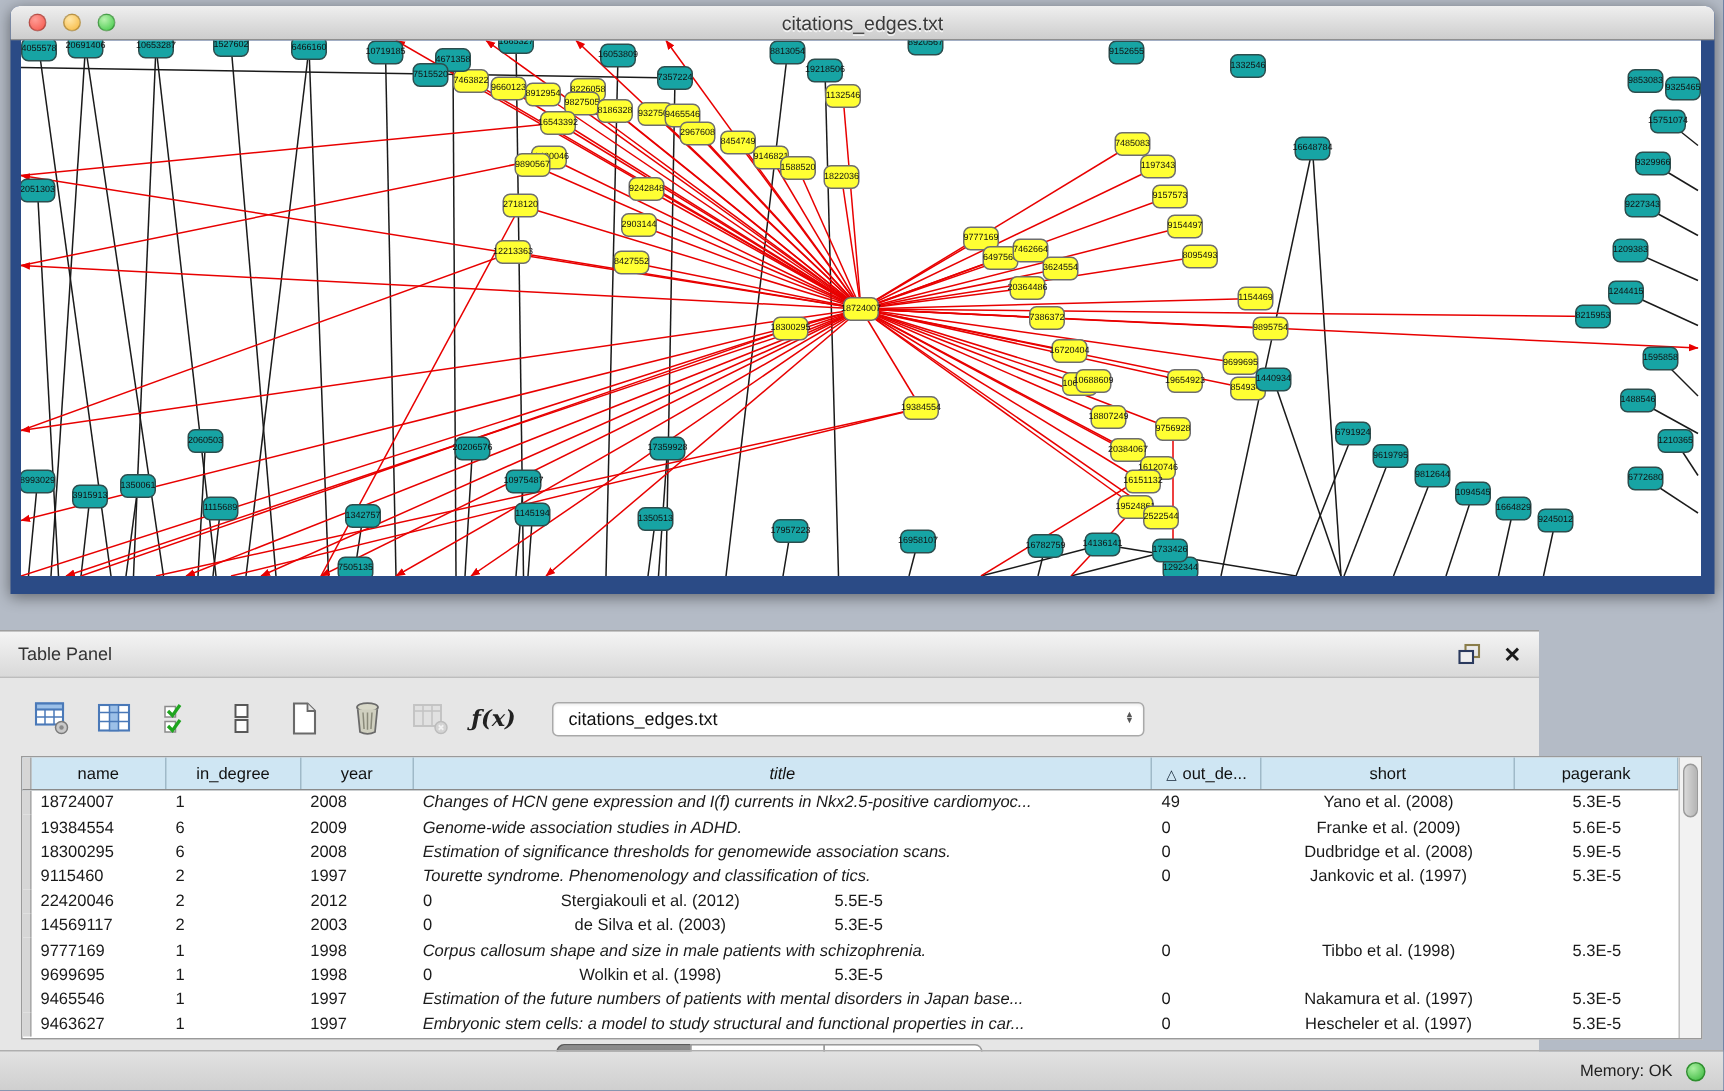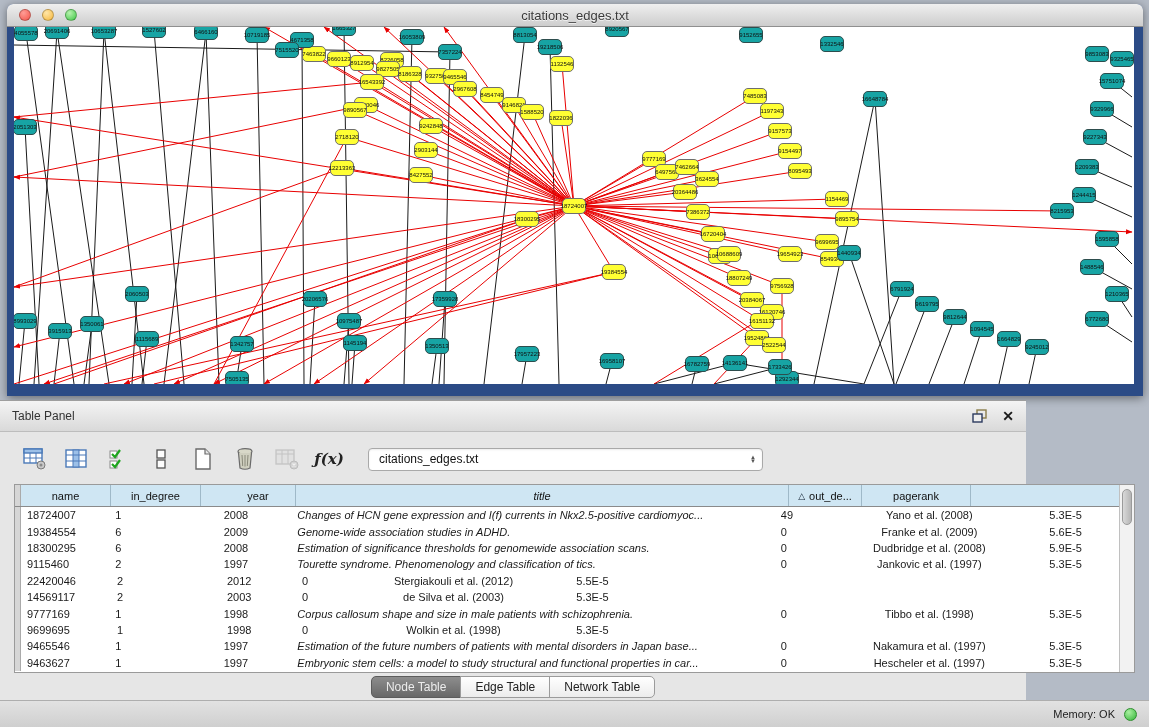--- a/index.html
+++ b/index.html
@@ -22,21 +22,21 @@
   #graph-canvas { position:absolute; left:7px; right:9px; top:23px; bottom:12px;
     background:#ffffff; overflow:hidden; }
   #edge-svg { position:absolute; left:0; top:0; }
   .gnode { position:absolute; width:24px; height:16px; border-radius:5px; border:1.5px solid #555;
     transform:translate(-50%,-50%); display:flex; align-items:center; justify-content:center;
     font-size:6px; color:#111; white-space:nowrap; line-height:1; z-index:2; }
   .gnode.y { background:#ffff33; border-color:#6e6e6e; }
   .gnode.t { background:#17a4a4; border-color:#2d4d4d; }
 
   
-  #table-panel { position:absolute; left:0; top:400px; width:1026px; height:300px; background:#e6e6e6; }
+  #table-panel { position:absolute; left:0; top:420px; width:1026px; height:300px; background:#e6e6e6; }
   #panel-header { height:32px; background:linear-gradient(#f4f4f4,#d9d9d9);
     border-top:1px solid #9e9e9e; border-bottom:1px solid #bdbdbd;
     display:flex; align-items:center; padding:0 12px; }
   #panel-header .ph-title { font-size:12px; color:#333; }
   #panel-header .ph-right { margin-left:auto; display:flex; align-items:center; gap:14px; }
   .close-x { font-size:14px; font-weight:bold; color:#1a1a1a; cursor:default; }
 
   #toolbar { position:absolute; left:0; top:38px; height:42px; width:100%;
     display:flex; align-items:center; gap:16px; padding-left:22px; }
   .tbtn { display:flex; align-items:center; justify-content:center; width:26px; height:26px; }
@@ -53,21 +53,21 @@
   #table-cols { flex:1; display:flex; flex-direction:column; min-width:0; }
   #thead { display:flex; height:22px; background:#cfe6f3; border-bottom:1px solid #8a8a8a; flex:none; }
   .hcell { display:flex; align-items:center; justify-content:center; font-size:11px; color:#111;
     border-right:1px solid #9fb9c8; overflow:hidden; white-space:nowrap; }
   .hcell .sort-tri { font-size:9px; margin-right:4px; color:#123; }
   .gutter { width:6px; background:#d6d6d6; border-right:1px solid #aaa; flex:none; }
   #tbody { flex:1; overflow:hidden; }
   .trow { display:flex; height:16.4px; align-items:center; background:#fff; }
   .tcell { font-size:11px; color:#1a1a1a; padding-left:6px; overflow:hidden;
     white-space:nowrap; text-overflow:clip; }
-  .c0{width:90px;} .c1{width:90px;} .c2{width:75px;margin-left:20px;} .c3{width:493px;font-style:italic;} .c4{width:73px;}
+  .c0{width:90px;} .c1{width:90px;} .c2{width:75px;} .c3{width:493px;font-style:italic;} .c4{width:73px;}
   .c5{width:169px;} .c6{width:109px;}
   .c5.tcell { text-align:center; padding-left:0; }
   .c6.tcell { text-align:center; padding-left:0; }
 
   #vscroll { width:15px; flex:none; background:#f2f2f2; border-left:1px solid #c0c0c0; position:relative; }
   #vthumb { position:absolute; left:2px; right:2px; top:4px; height:36px; border-radius:6px;
     background:linear-gradient(90deg,#d9d9d9,#b5b5b5); border:1px solid #9a9a9a; }
 
   #tab-bar { position:absolute; left:0; top:276px; width:100%; display:flex; justify-content:center;text-align:center; }
   .tab { font-size:12px; color:#222; background:linear-gradient(#ffffff,#ececec);
@@ -443,20 +443,23 @@
             <div class="hcell c2">
               <span>year</span>
             </div>
             <div class="hcell c3">
               <span>title</span>
             </div>
             <div class="hcell c4">
               <span class="sort-tri">△</span>
               <span>out_de...</span>
             </div>
+            <div class="hcell c5">
+              <span>short</span>
+            </div>
             <div class="hcell c6">
               <span>pagerank</span>
             </div>
           </div>
         <div id="tbody">
             <div class="trow">
               <div class="gutter" style="height: 100%;"></div>
               <div class="tcell c0">18724007</div>
               <div class="tcell c1">1</div>
               <div class="tcell c2">2008</div>

